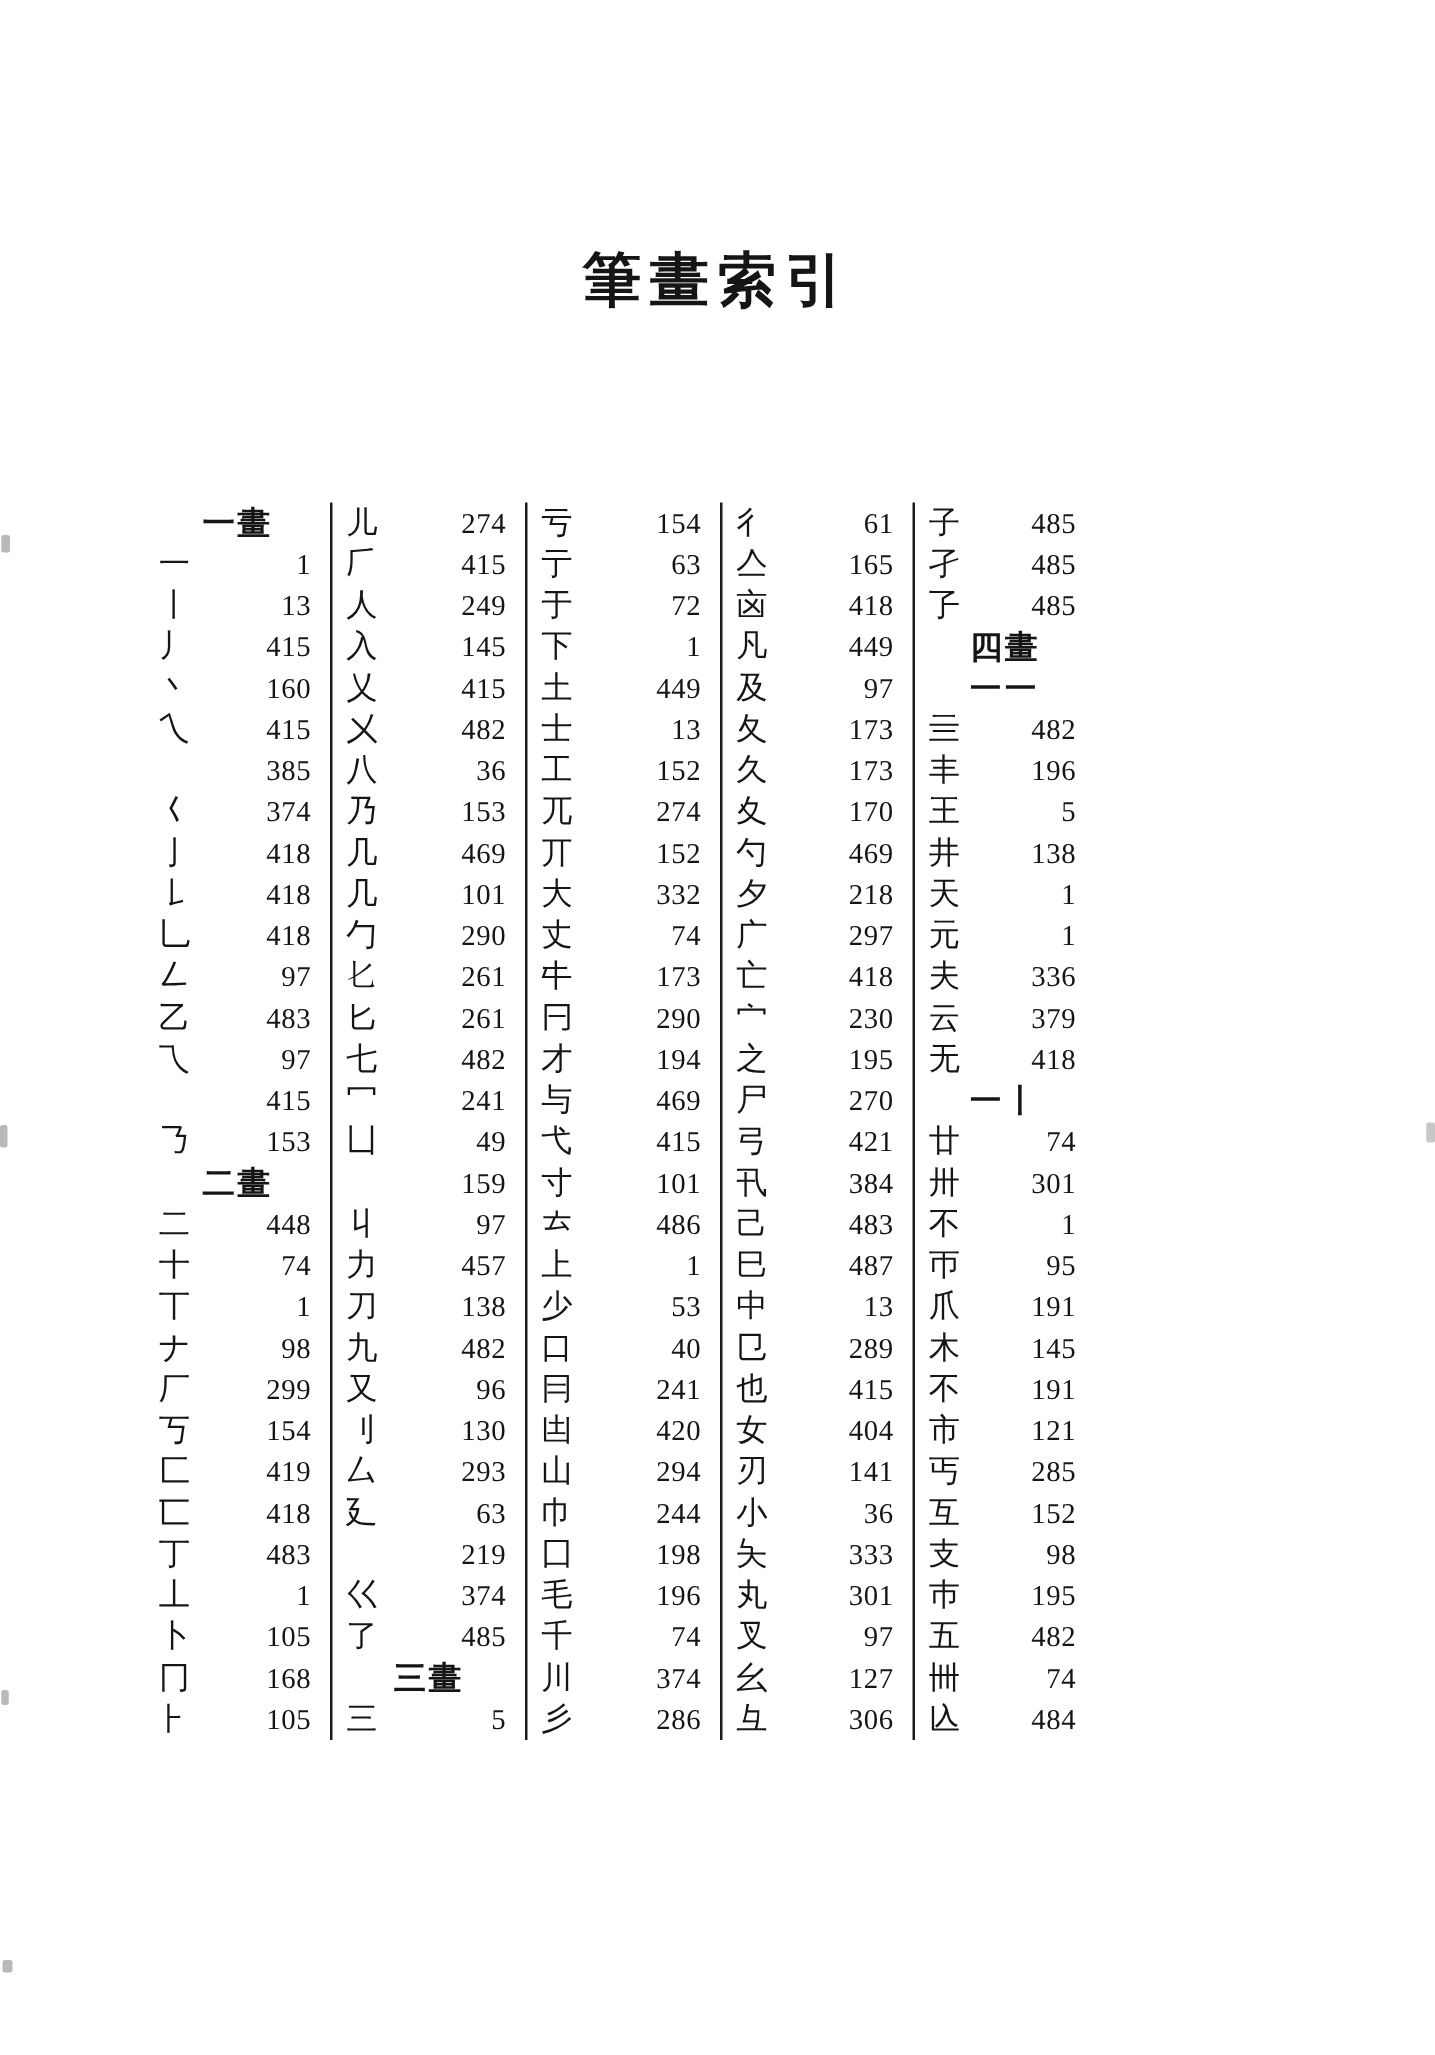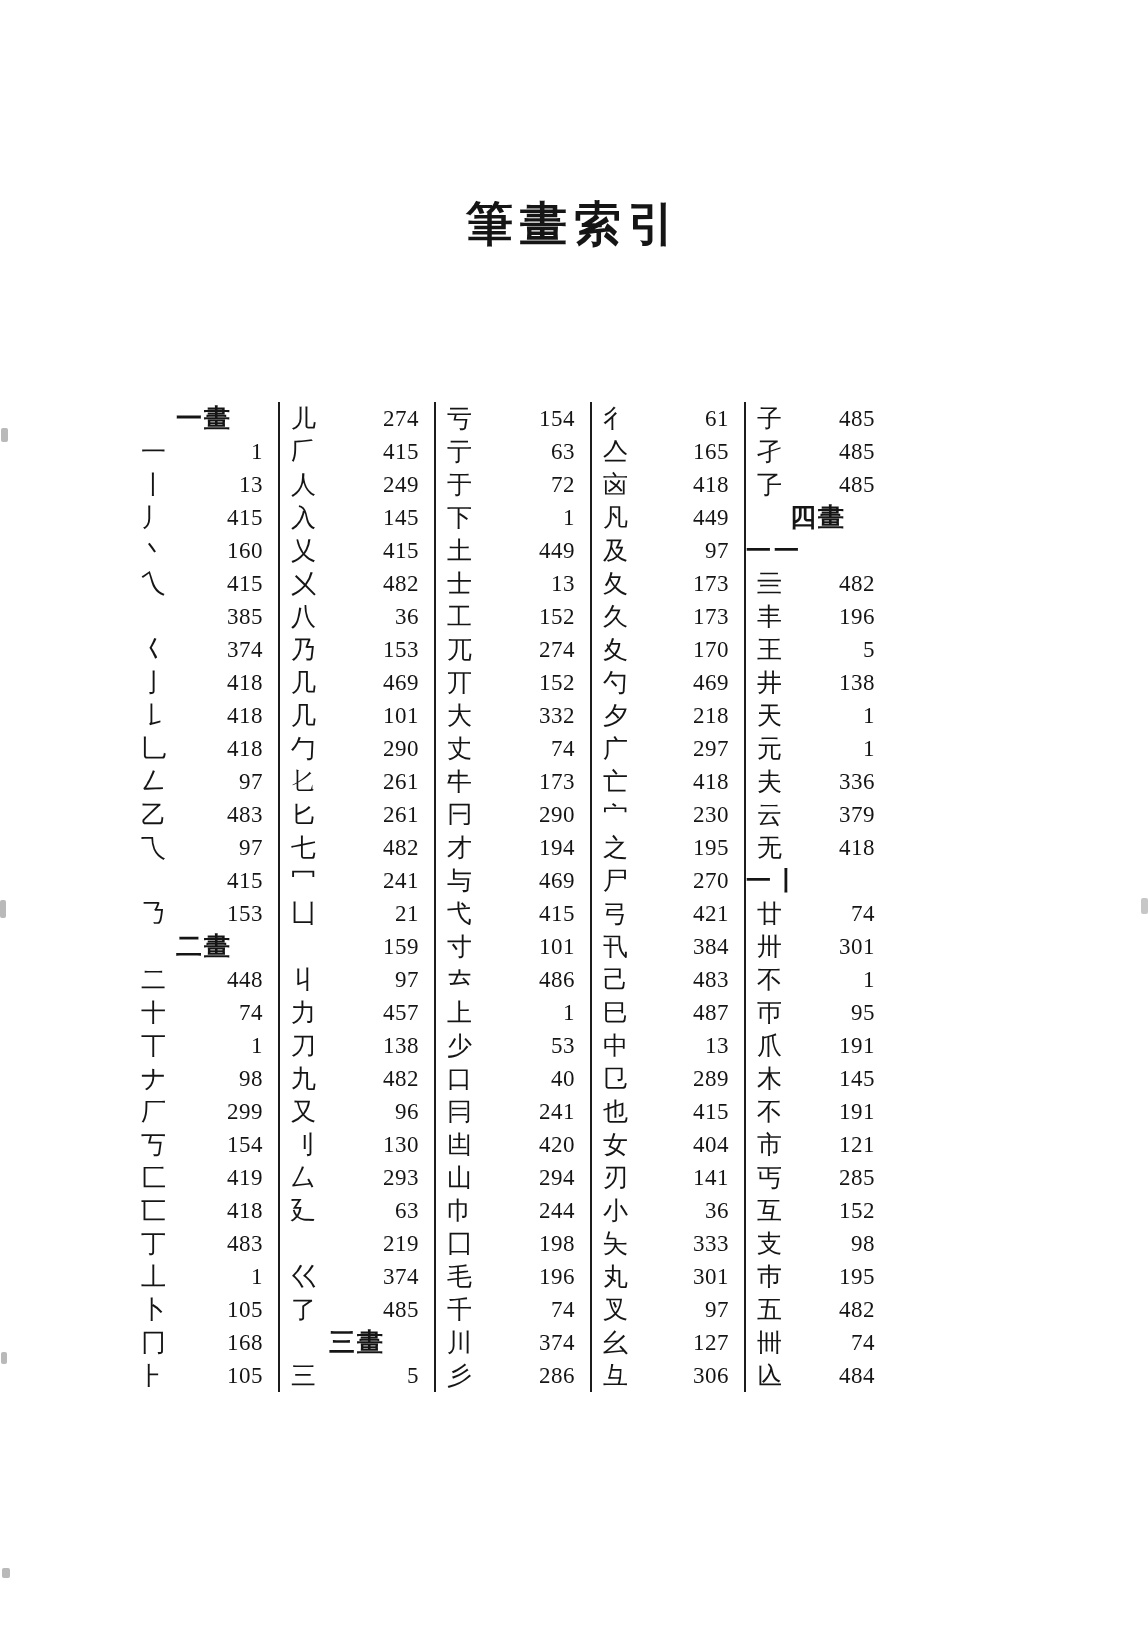--- a/index.html
+++ b/index.html
@@ -14,21 +14,21 @@
   .title{
     position:absolute;
     top:193px;left:0;width:100%;
     text-align:center;
     font-size:47px;
     font-weight:bold;
     letter-spacing:7px;
   }
   .index{
     position:absolute;
-    left:130px;top:402px;
+    left:116px;top:402px;
     display:grid;
     grid-template-columns:148px 156px 156px 154px 146px;
   }
   .col{height:990px;}
   .col + .col{border-left:2px solid #1c1c1c;}
   .row{
     height:33px;
     display:flex;
     justify-content:space-between;
     align-items:center;
@@ -48,20 +48,21 @@
   .row.header{
     justify-content:center;
     padding:0;
   }
   .row.header .htext{
     font-size:26px;
     font-weight:bold;
     letter-spacing:2px;
   }
   .row.subheader{
+    justify-content:center;
     padding:0;
   }
   .row.subheader .htext{
     font-size:25px;
     font-weight:bold;
     letter-spacing:3px;
   }
   .speck{position:absolute;background:#b9b9b9;border-radius:2px;}
   .speck.s1{left:1px;top:428px;width:7px;height:14px;}
   .speck.s2{left:0px;top:900px;width:6px;height:18px;}
@@ -252,21 +253,21 @@
         <div class="row entry">
           <span class="char">七</span>
           <span class="num">482</span>
         </div>
         <div class="row entry">
           <span class="char">冖</span>
           <span class="num">241</span>
         </div>
         <div class="row entry">
           <span class="char">凵</span>
-          <span class="num">21</span>
+          <span class="num">49</span>
         </div>
         <div class="row entry">
           <span class="char">𠫔</span>
           <span class="num">159</span>
         </div>
         <div class="row entry">
           <span class="char">丩</span>
           <span class="num">97</span>
         </div>
         <div class="row entry">

